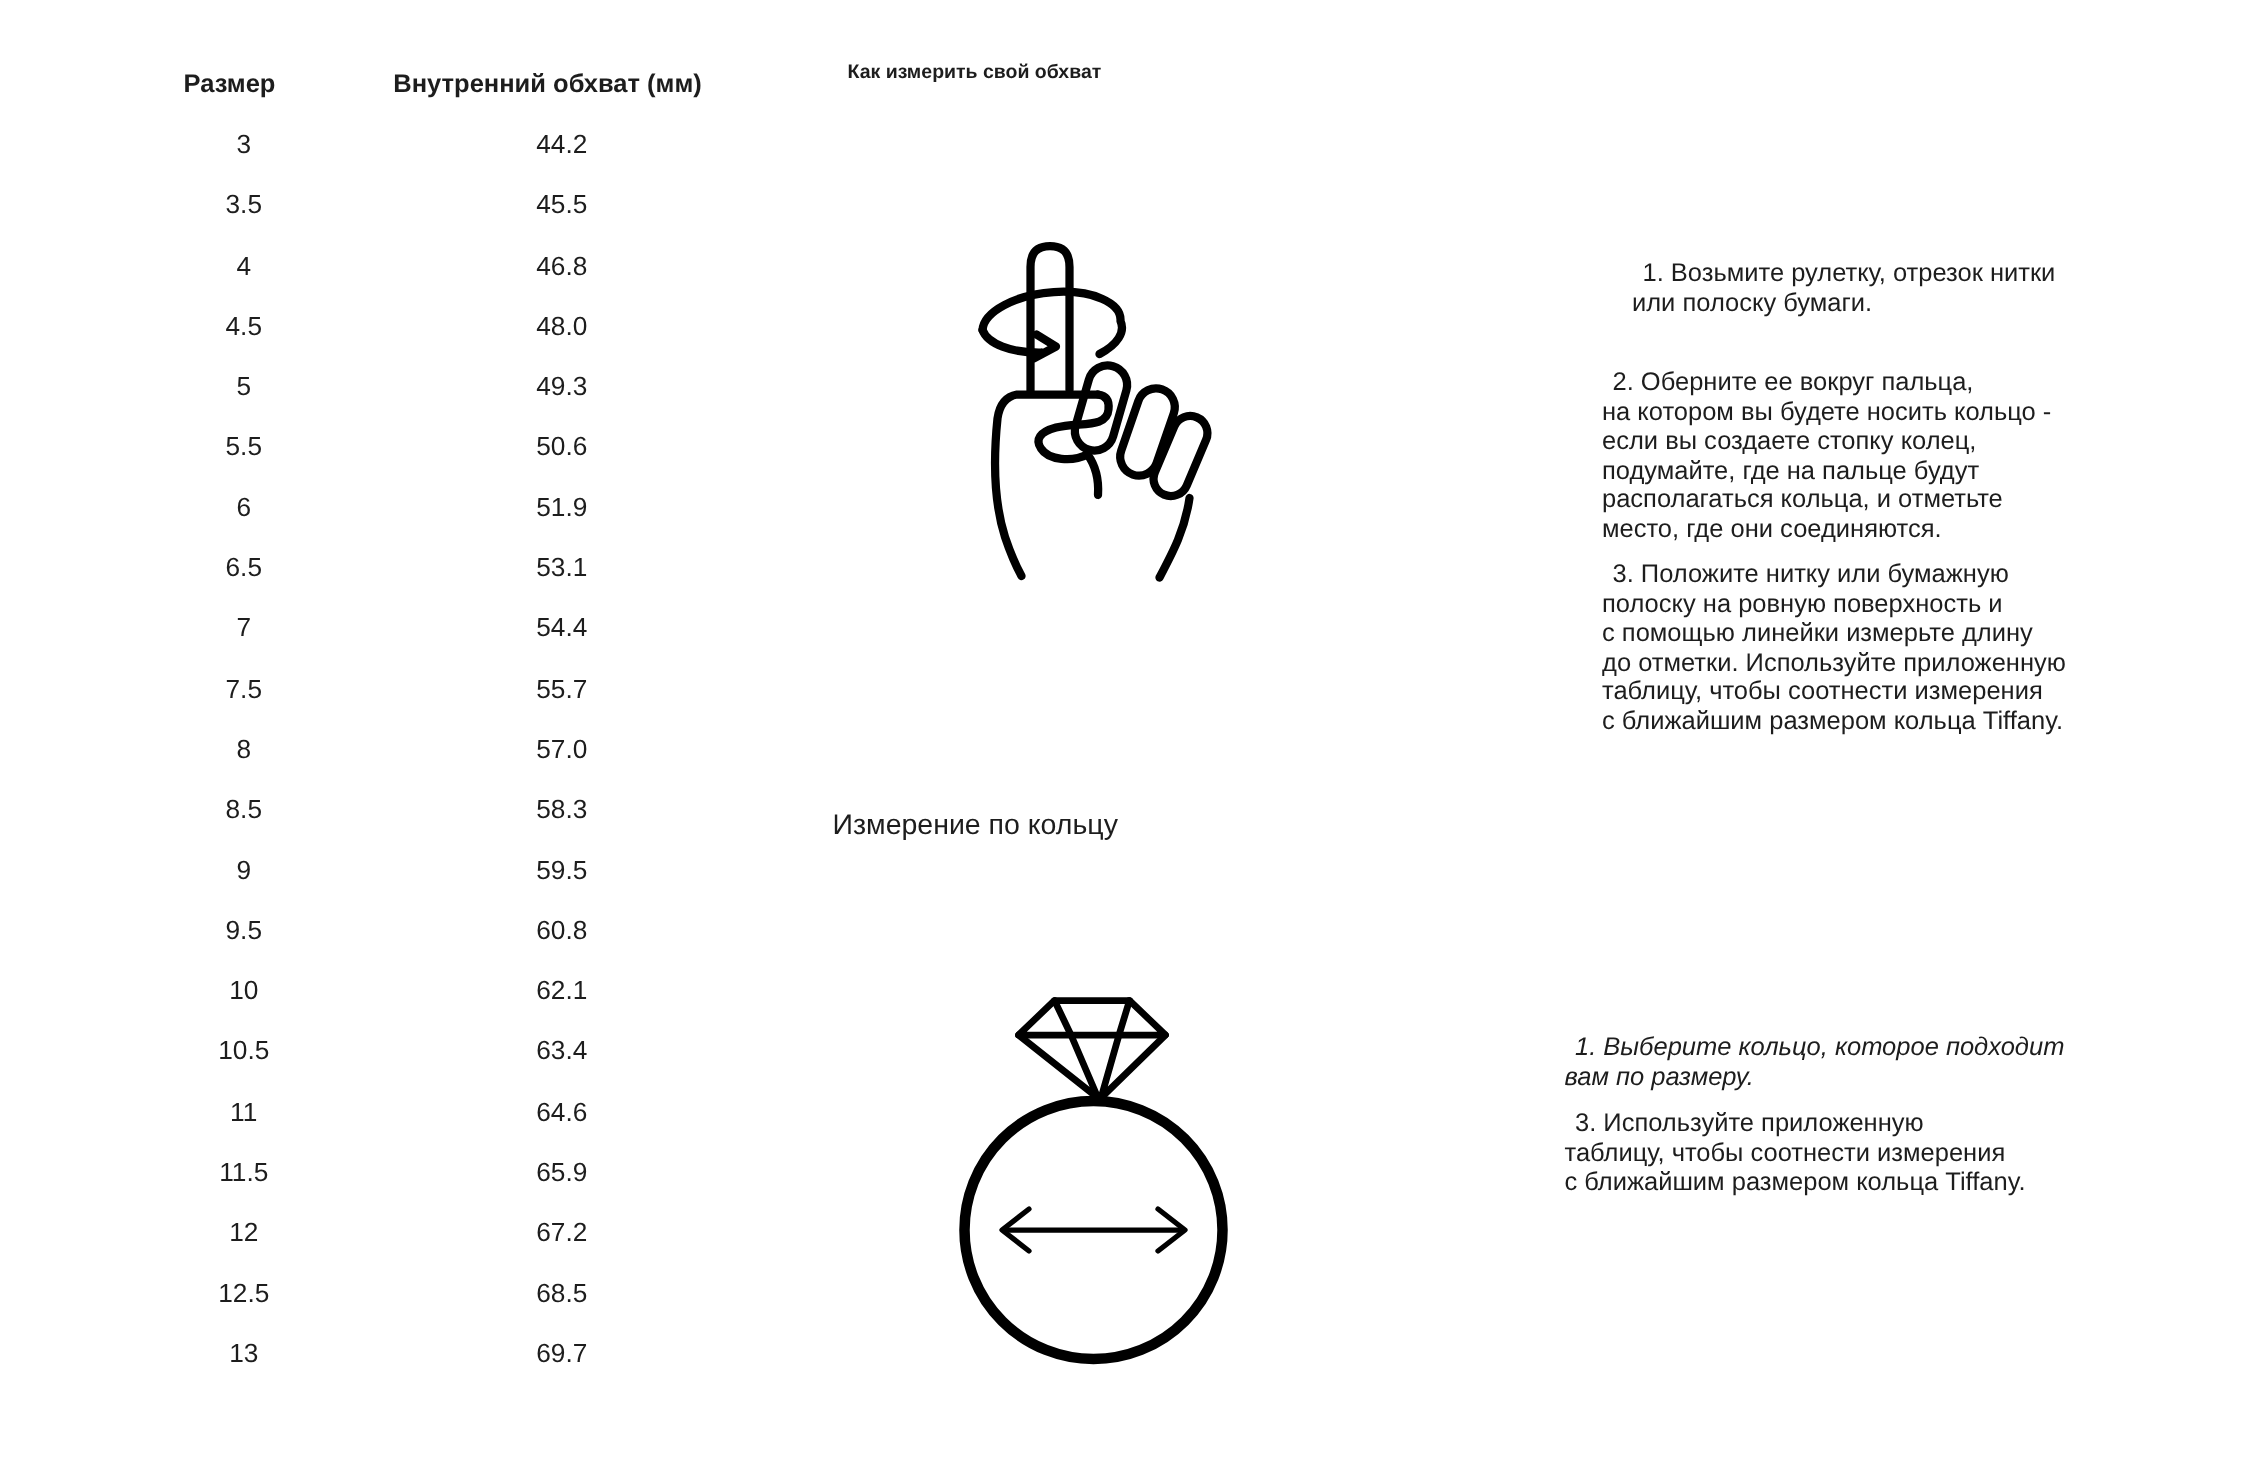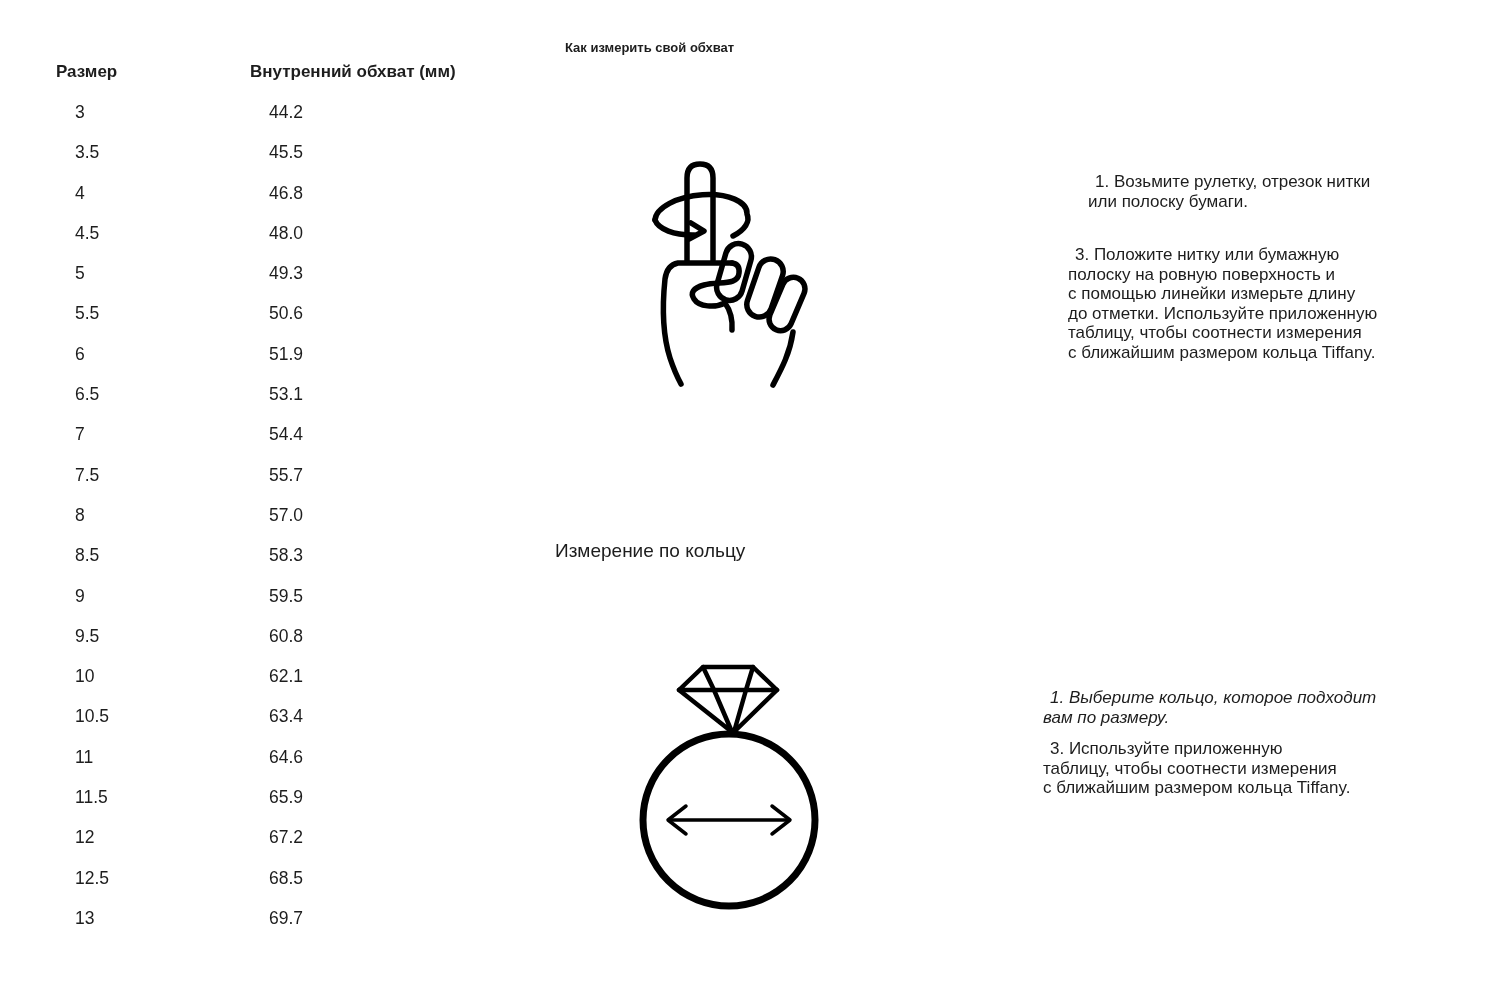--- a/index.html
+++ b/index.html
@@ -3,21 +3,21 @@
 <meta charset="utf-8">
 <style>
   html,body{margin:0;padding:0;}
   body{
     width:1500px;height:985px;background:#ffffff;
     font-family:"Liberation Sans", sans-serif;color:#1d1d1d;
   }
   .page{position:relative;width:1500px;height:985px;overflow:hidden;background:#fff;}
 
   
-  .size-table{position:absolute;left:56px;top:52px;}
+  .size-table{position:absolute;left:56px;top:36px;text-align:center;}
   .trow{display:flex;align-items:center;height:40.3px;}
   .trow .c1{width:194px;}
   .trow .c2{width:230px;}
   .thead{font-weight:700;font-size:17px;}
   .tbody .trow{font-size:17.5px;}
   .tbody .c1,.tbody .c2{padding-left:19px;box-sizing:border-box;}
 
   
   .h-measure{position:absolute;left:565px;top:40px;font-size:13px;font-weight:700;white-space:nowrap;}
   .h-ring{position:absolute;left:555px;top:540px;font-size:19px;font-weight:400;white-space:nowrap;}
@@ -29,21 +29,21 @@
   
   .steps{position:absolute;top:0;height:985px;}
   .steps-a{left:1068px;width:420px;}
   .steps-b{left:1043px;width:420px;}
   .step{
     position:absolute;left:0;margin:0;
     font-size:17px;line-height:19.5px;white-space:pre-line;text-indent:7px;
   }
   .steps-a .step:nth-of-type(1){top:172px;margin-left:20px;}
   .steps-a .step:nth-of-type(2){top:245px;}
-  .steps-a .step:nth-of-type(3){top:391px;}
+  .steps-a .step:nth-of-type(3){top:373px;}
   .steps-b .step:nth-of-type(1){top:688px;font-style:italic;}
   .steps-b .step:nth-of-type(2){top:739px;}
   .steps-b .step:nth-of-type(3){top:814px;}
 </style>
 </head>
 <body>
 
 <div class="page">
 
   <div class="size-table">
@@ -207,20 +207,26 @@
         </g>
       </g>
     </svg>
   </div>
 
   <div class="steps steps-a">
 
       <p class="step">1. Возьмите рулетку, отрезок нитки
 или полоску бумаги.</p>
 
+      <p class="step">2. Оберните ее вокруг пальца,
+на котором вы будете носить кольцо -
+если вы создаете стопку колец,
+подумайте, где на пальце будут
+располагаться кольца, и отметьте
+место, где они соединяются.</p>
 
       <p class="step">3. Положите нитку или бумажную
 полоску на ровную поверхность и
 с помощью линейки измерьте длину
 до отметки. Используйте приложенную
 таблицу, чтобы соотнести измерения
 с ближайшим размером кольца Tiffany.</p>
     </div>
 
   <div class="steps steps-b">

